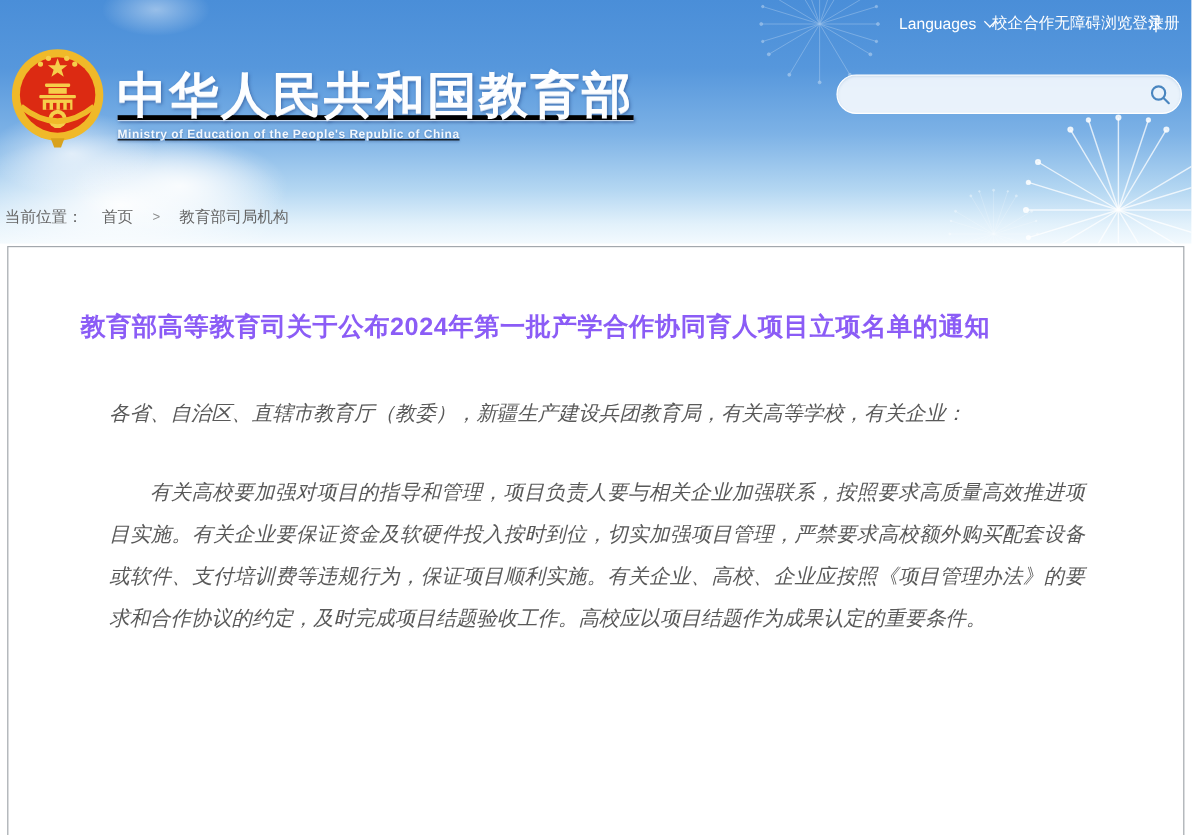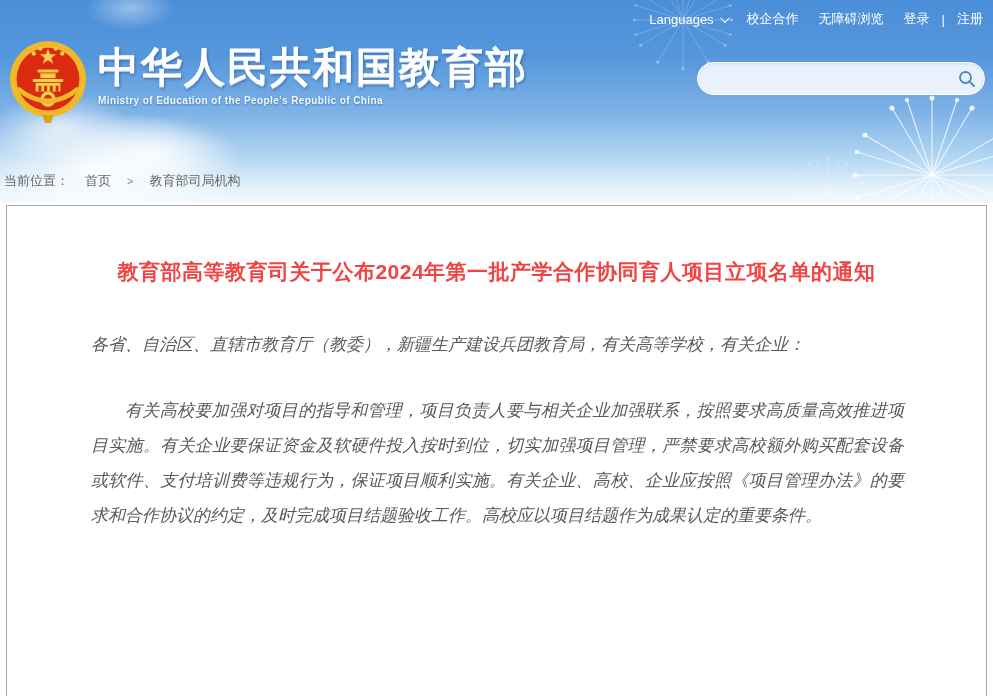--- a/index.html
+++ b/index.html
@@ -32,42 +32,42 @@
   .cloud.c4 { left: 85px;  top: -14px;    width: 90px;  height: 44px; opacity: .45; }
 
   .dandelion { position: absolute; pointer-events: none; }
   .dandelion.d1 { right: -34px; top: 80px; }
   .dandelion.d2 { right: 250px; top: -40px; opacity: .45; }
   .dandelion.d3 { right: 120px; top: 150px; opacity: .6; }
 
   
   .top-nav {
     position: absolute; top: 10px; right: 10px;
-    display: flex; align-items: center; gap: 20px;
+    display: flex; align-items: center; 
     color: #ffffff; font-size: 13px;
   }
   .top-nav a, .top-nav span.link {
     color: #ffffff; text-decoration: none; cursor: pointer;
     display: inline-flex; align-items: center;
   }
   .chev {
     display: inline-block; width: 6px; height: 6px;
     border-right: 1.5px solid #fff; border-bottom: 1.5px solid #fff;
     transform: rotate(45deg) translateY(-2px);
     margin-left: 6px;
   }
   .nav-divider { color: #ffffff; margin: 0 -8px; }
 
   
   .logo-row {
     position: absolute; left: 8px; top: 36px;
     display: flex; align-items: flex-start;
   }
   .emblem { width: 80px; height: 90px; flex: 0 0 auto; }
-  .titles { margin-left: 10px; margin-top: 8px; }
+  .titles { margin-left: 10px; margin-top: 20px; text-decoration: underline; }
   .site-title {
     color: #fdfeff;
     font-size: 41px;
     font-weight: bold;
     letter-spacing: 2px;
     line-height: 46px;
     text-shadow: 0 1px 0 #c4d6ec, 1px 2px 3px rgba(35, 70, 135, 0.6);
     white-space: nowrap;
   }
   .site-subtitle {
@@ -115,24 +115,23 @@
   
   .card {
     margin: 2px 6px 0 6px;
     background: #ffffff;
     border: 1px solid #a3a8ad;
     height: 560px;
     box-sizing: border-box;
   }
   .article-title {
     margin: 52px 60px 0 60px;
-    text-align: center;
     font-size: 21px;
     font-weight: bold;
-    color: #ef4444;
+    color: #8b5cf6;
     letter-spacing: 0.5px;
   }
   .article-body {
     margin: 41px 82px 0 84px;
     font-size: 17px;
     color: #595959;
     line-height: 35px;
     text-align: justify;
   }
   .article-body p { margin: 0; font-style: italic; }

